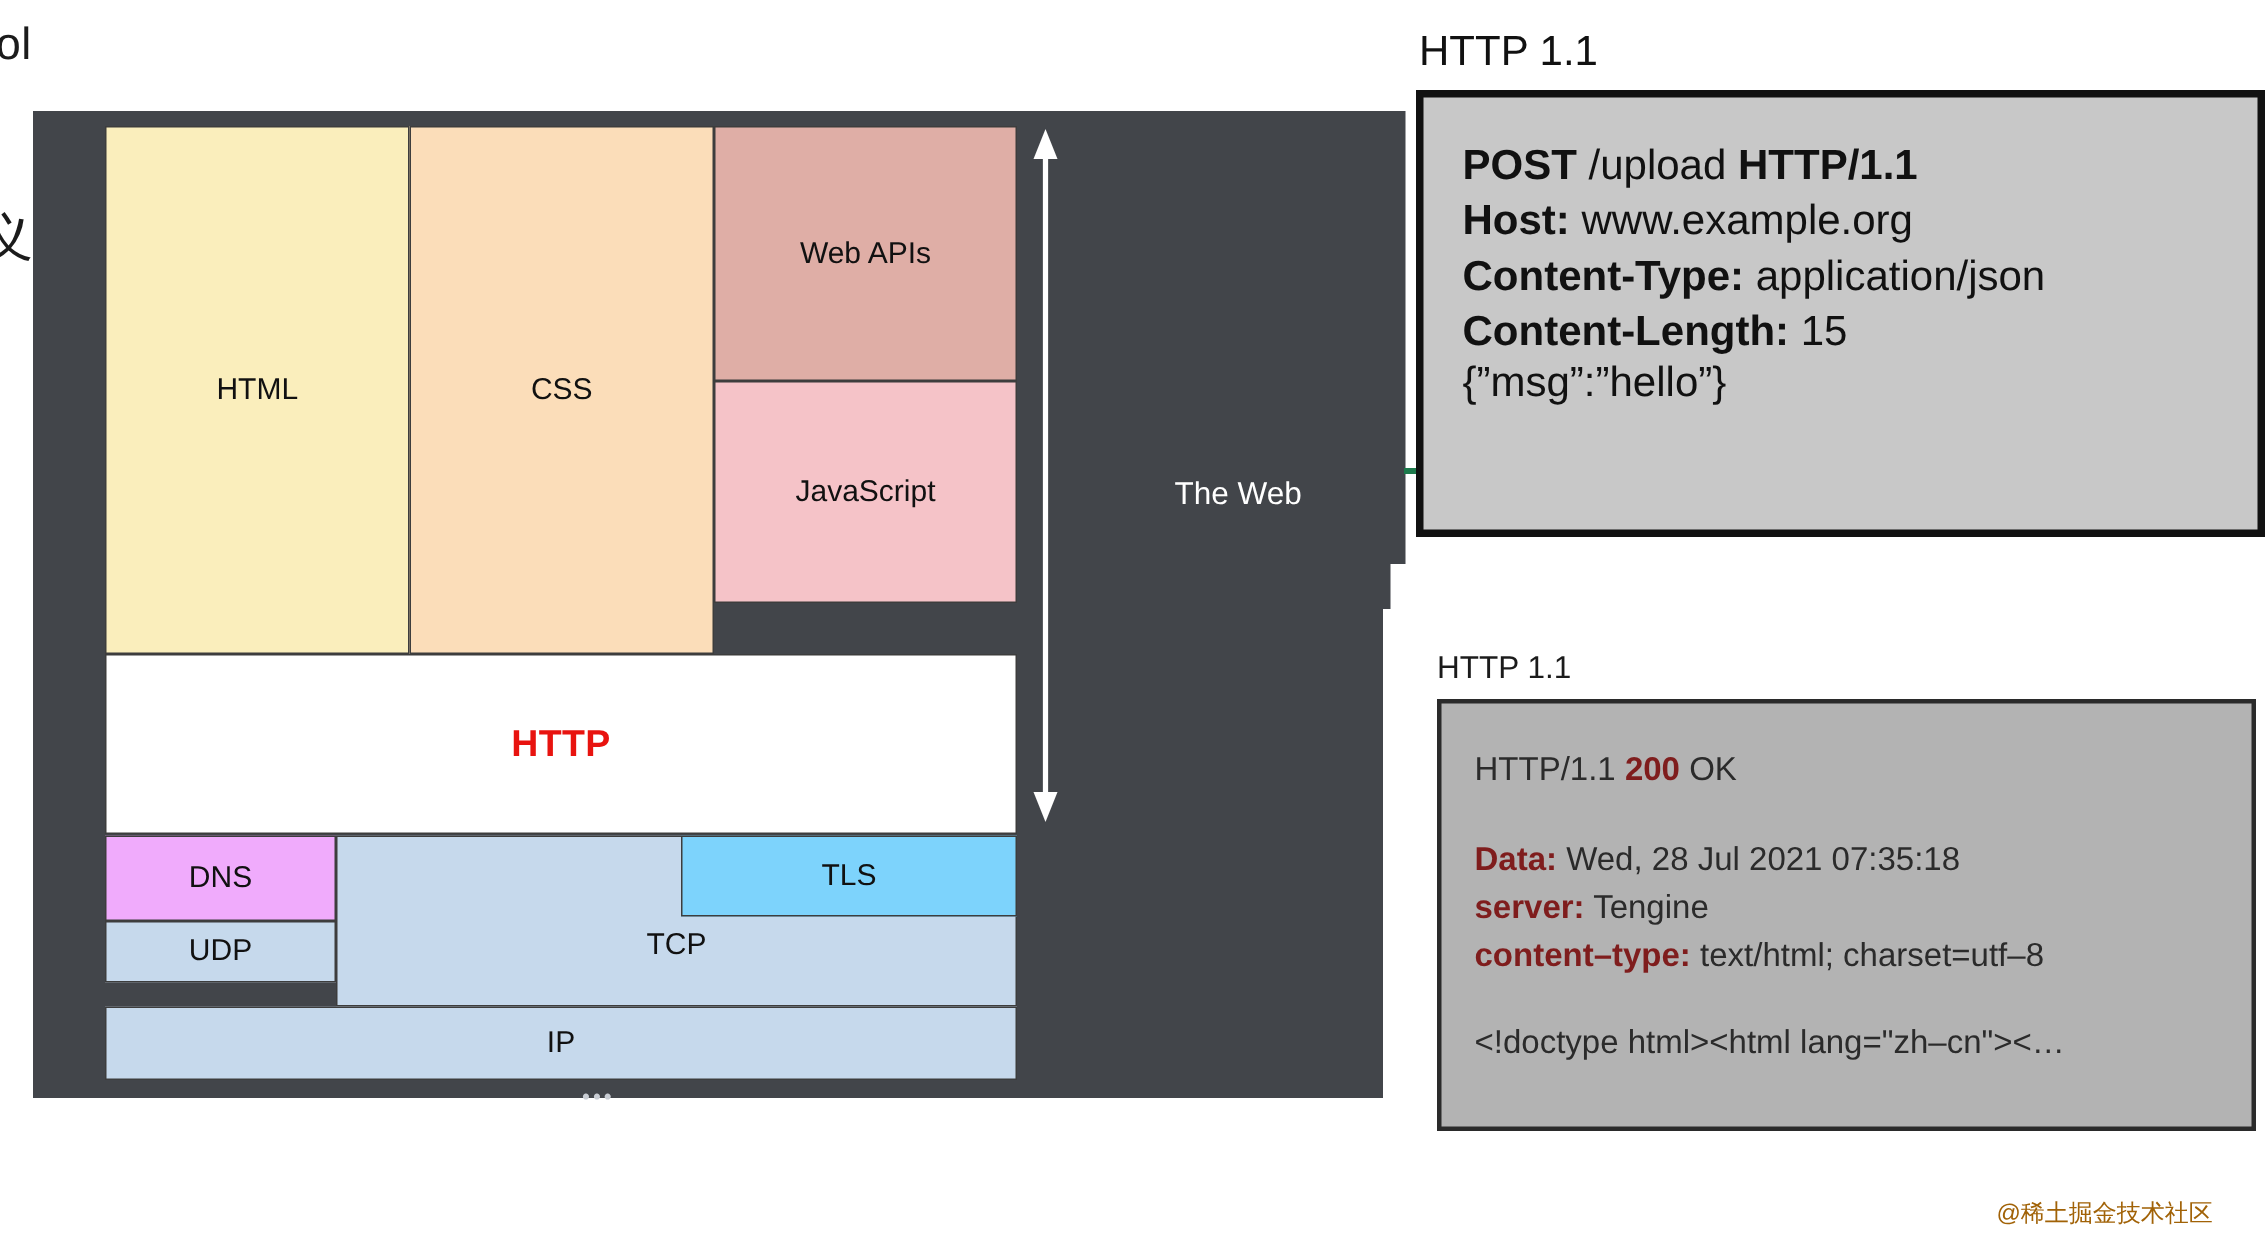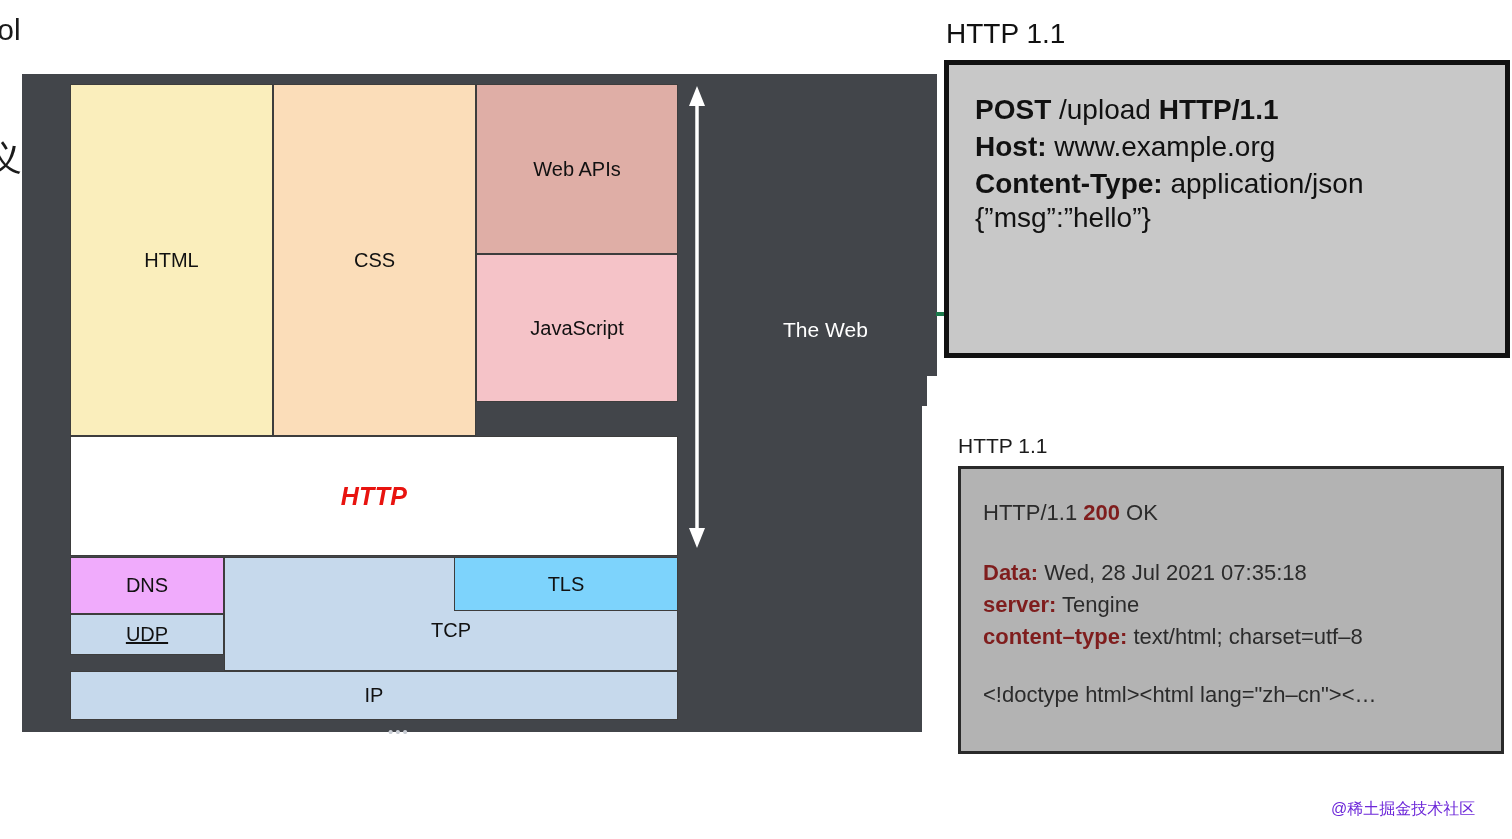--- a/index.html
+++ b/index.html
@@ -70,26 +70,25 @@
   
   #box-http {
     left: 34px; top: 436px; width: 608px; height: 120px;
     background: #ffffff;
   }
   #box-http .http-label {
     color: #e8130f;
     font-weight: bold;
     font-size: 25px;
     letter-spacing: .3px;
-    font-style: italic;
   }
 
   
   #box-dns { left: 34px;  top: 557px; width: 154px; height: 57px; background: #f0abfc; }
-  #box-udp { left: 34px;  top: 614px; width: 154px; height: 41px; background: #c6d9ec; text-decoration: underline; }
+  #box-udp { left: 34px;  top: 614px; width: 154px; height: 41px; background: #c6d9ec; }
   #box-tcp { left: 188px; top: 557px; width: 454px; height: 114px; background: #c6d9ec;
              align-items: flex-end; padding-bottom: 28px; }
   #box-tls { left: 418px; top: 557px; width: 224px; height: 54px; background: #7dd3fc; }
   #box-ip  { left: 34px;  top: 671px; width: 608px; height: 49px; background: #c6d9ec; }
 
   
   #the-web-label {
     position: absolute;
     left: 783px; top: 318px;
     color: #ffffff;
@@ -176,21 +175,21 @@
   }
   #response-box .res-line b { font-weight: bold; color: #7f1d1d; }
   .res-gap-lg { height: 28px; }
   .res-gap-sm { height: 26px; }
 
   
   #watermark {
     position: absolute;
     left: 1331px; top: 799px;
     font-size: 16px;
-    color: #6d28d9;
+    color: #a16207;
     font-family: "Liberation Sans", sans-serif;
     white-space: nowrap;
     text-align: center;
   }
 </style>
 </head>
 <body>
 
 <div class="cut-text" id="cut-col">col</div>
 <div class="cut-text" id="cut-cjk">义</div>
@@ -251,20 +250,24 @@
     <b>HTTP/1.1</b>
   </div>
   <div class="req-line">
     <b>Host:</b>
     <span>www.example.org</span>
   </div>
   <div class="req-line">
     <b>Content-Type:</b>
     <span>application/json</span>
   </div>
+  <div class="req-line">
+    <b>Content-Length:</b>
+    <span>15</span>
+  </div>
   <div id="request-body">{”msg”:”hello”}</div>
 </div>
 
 <div id="response-caption">HTTP 1.1</div>
 
 <div id="response-box">
   <div class="res-line">
     <span>HTTP/1.1</span>
     <b>200</b>
     <span>OK</span>

